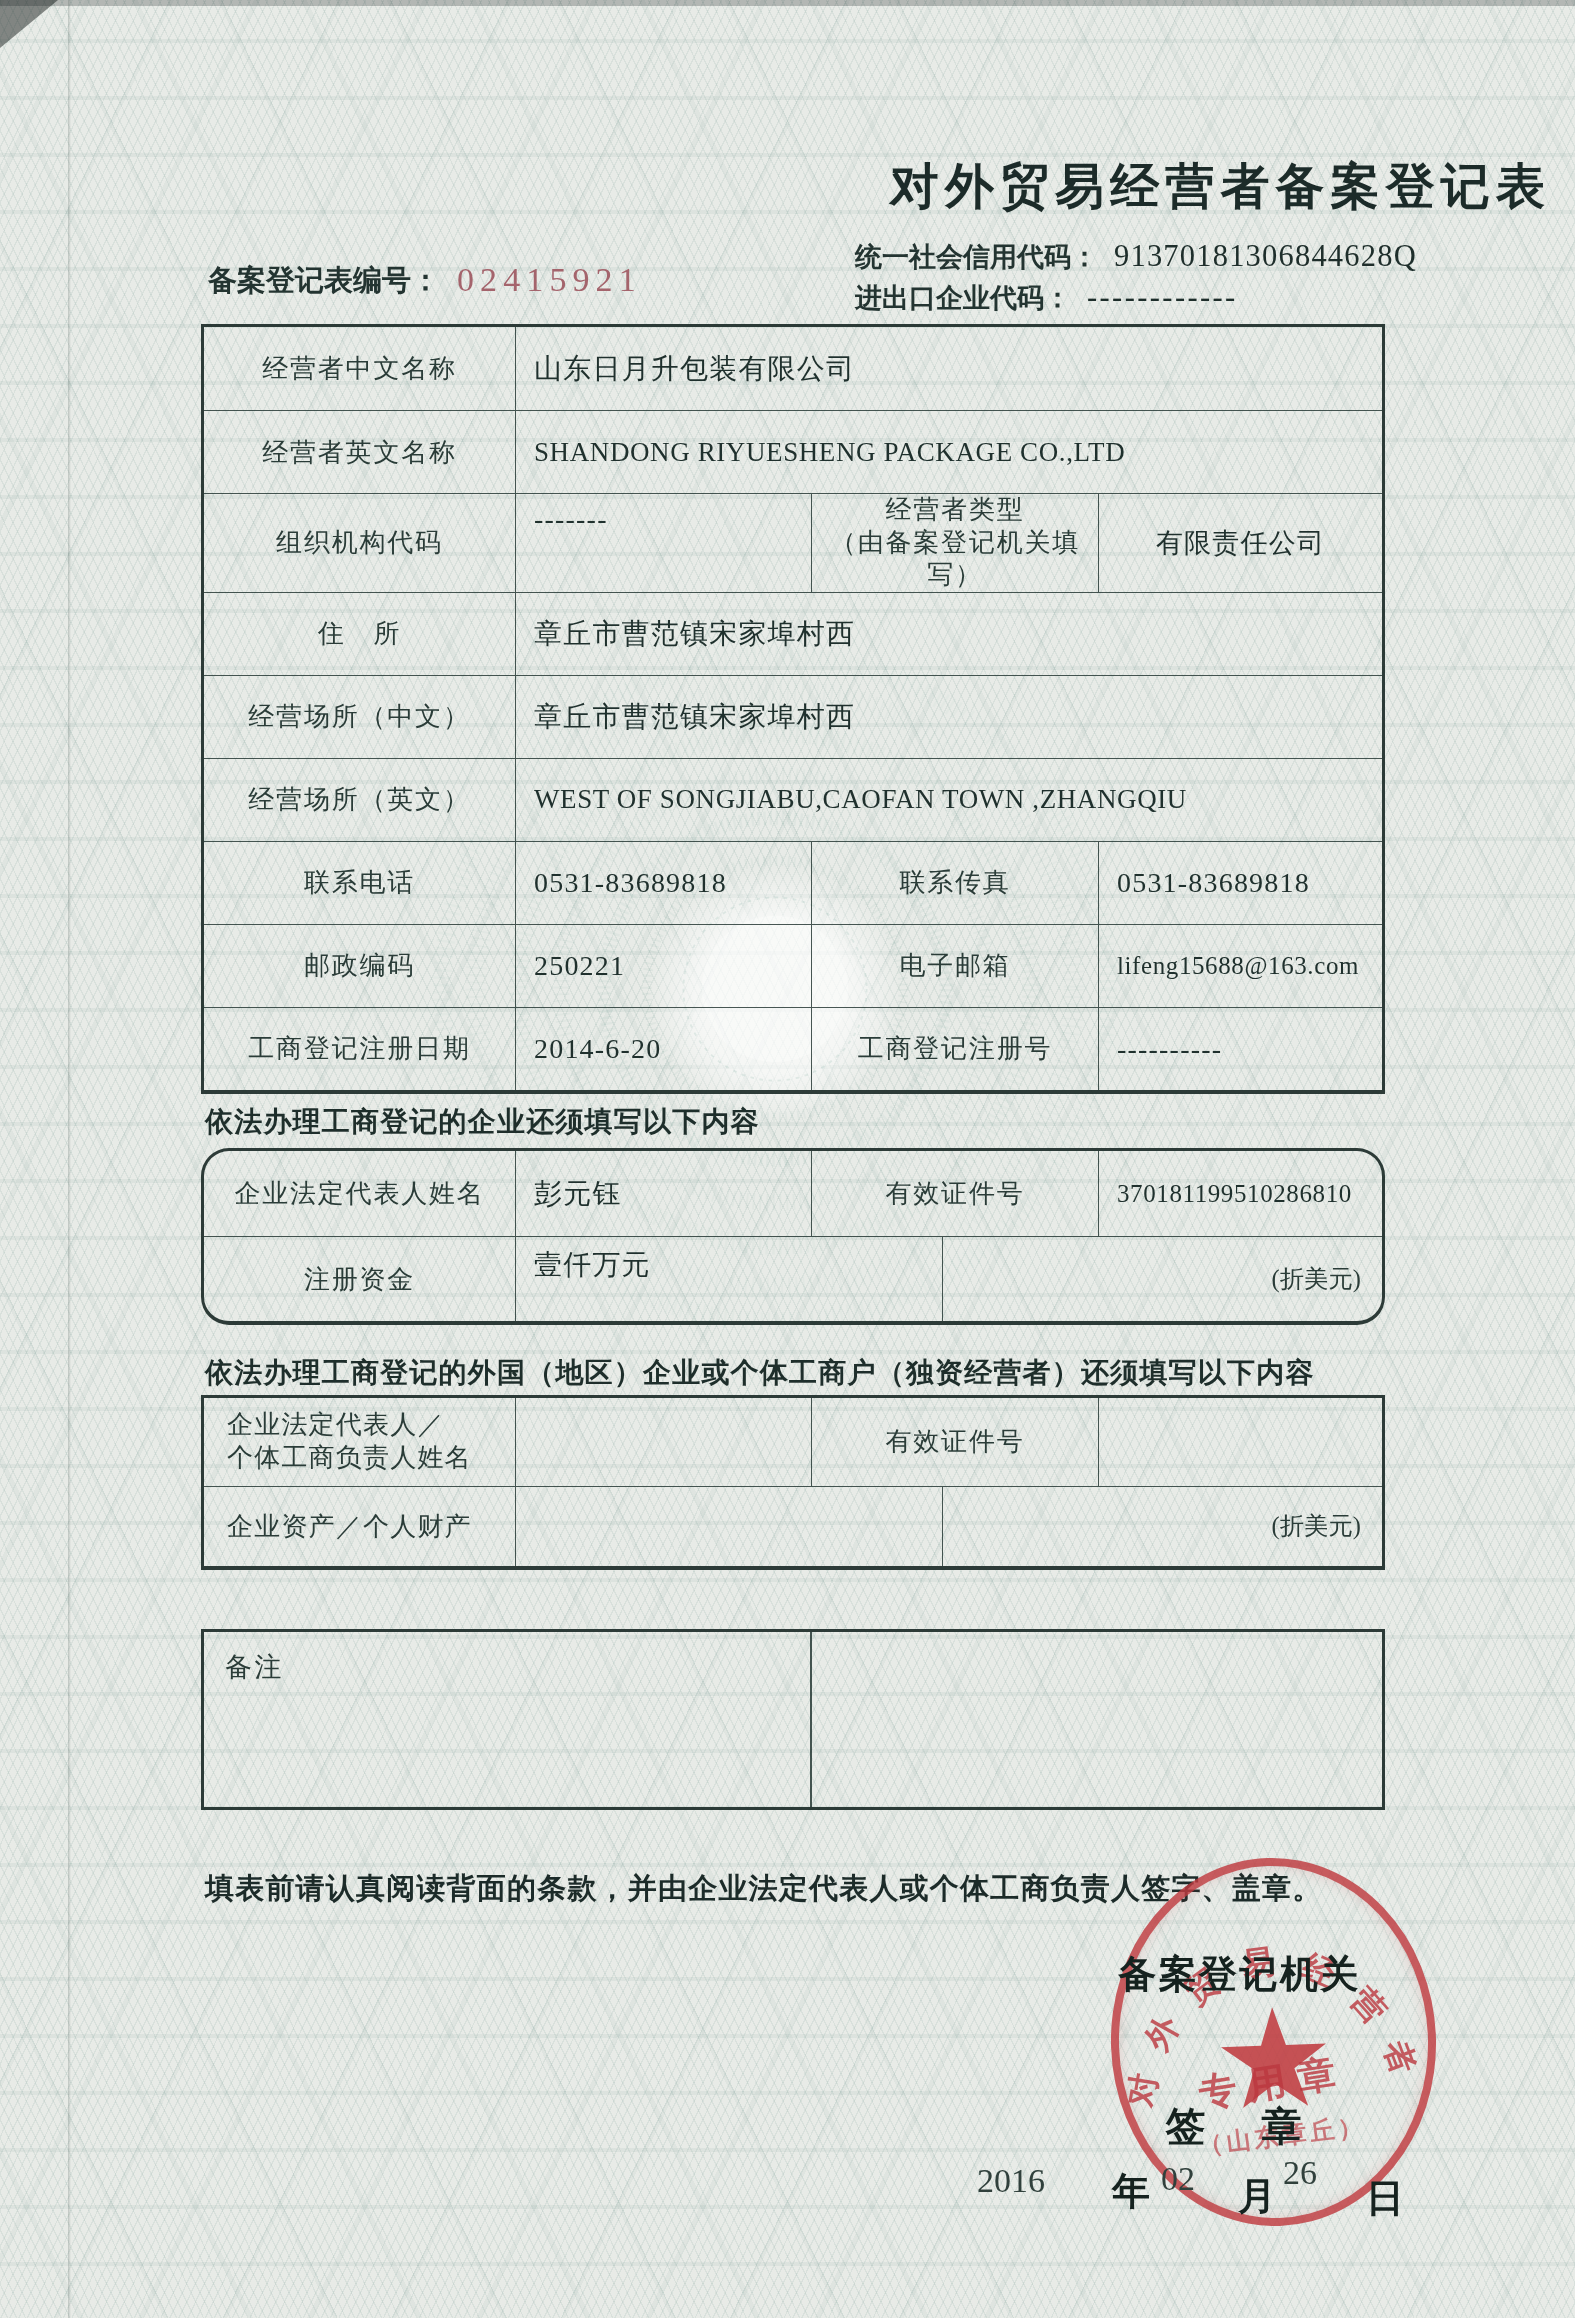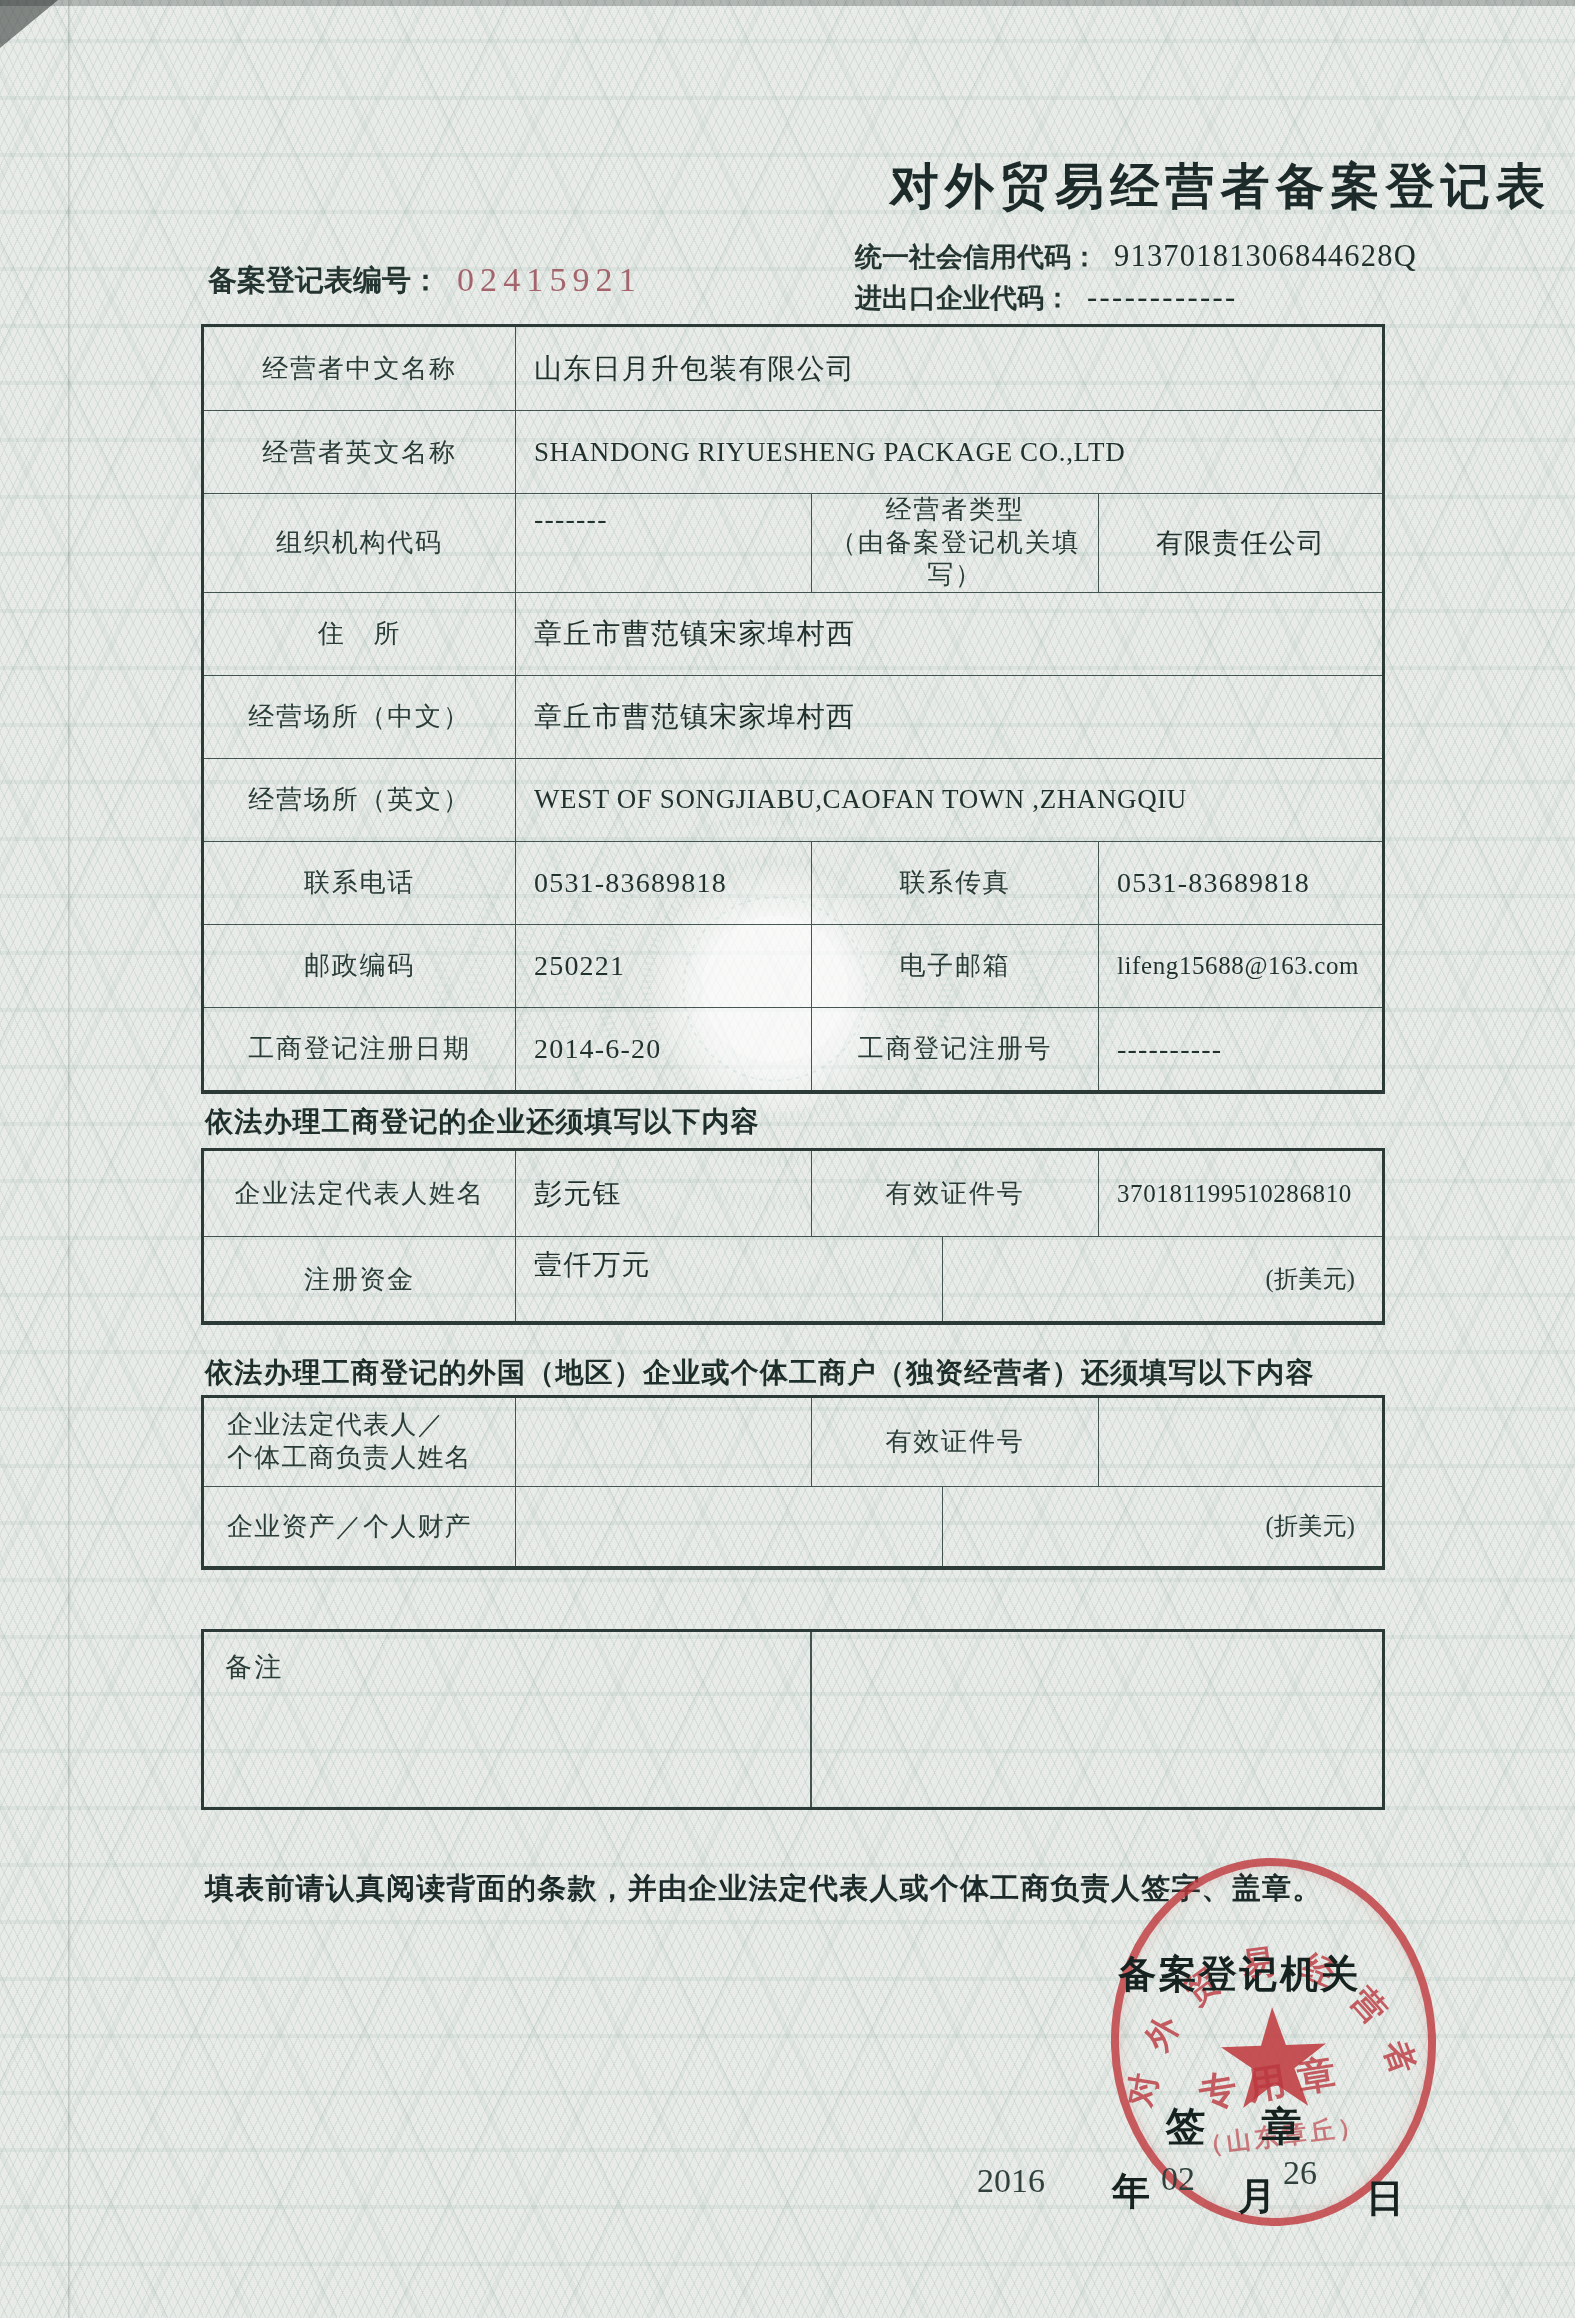--- a/index.html
+++ b/index.html
@@ -45,34 +45,34 @@
   .codes{position:absolute;left:855px;top:239px;width:537px;}
   .codes .row{display:flex;align-items:baseline;margin-bottom:4.9px;}
   .codes .lbl{font-family:"Liberation Sans",sans-serif;font-weight:bold;font-size:27px;color:#233431;white-space:nowrap;}
   .codes .val{font-size:30.5px;letter-spacing:1.2px;margin-left:16px;color:#1e2e2b;white-space:nowrap;}
   .codes .dashes{font-size:30.5px;letter-spacing:2.4px;margin-left:16px;color:#1e2e2b;}
 
   .tbl{position:absolute;left:201px;width:1184px;
     border:3.1px solid var(--line-strong);border-bottom-width:4.3px;box-sizing:border-box;
     display:grid;}
   .t1{top:324px;height:770px;grid-template-rows:repeat(9,1fr);}
-  .t2{top:1148px;height:177px;grid-template-rows:repeat(2,1fr);}
+  .t2{top:1148px;height:177px;grid-template-rows:repeat(2,1fr);border-radius:28px;}
   .t3{top:1395px;height:175px;grid-template-rows:150fr 137fr;}
   .tr{display:grid;}
   .tr + .tr{border-top:1.5px solid var(--line);}
   .cols-2{grid-template-columns:311px 1fr;}
   .cols-4{grid-template-columns:311px 296px 287px 1fr;}
   .cols-3{grid-template-columns:311px 427px 1fr;}
   .cell{display:flex;align-items:center;box-sizing:border-box;min-width:0;}
   .cell + .cell{border-left:1.5px solid var(--line);}
   .lbl-c{justify-content:center;text-align:center;font-size:26px;color:var(--label);letter-spacing:1.8px;}
   .lbl-l{justify-content:flex-start;padding-left:23px;font-size:26px;color:var(--label);letter-spacing:1.2px;}
   .val-l{justify-content:flex-start;padding-left:18px;font-size:28px;color:#1f302d;letter-spacing:1.2px;}
   .val-c{justify-content:center;font-size:27px;color:#1f302d;letter-spacing:1.2px;}
-  .val-r{justify-content:flex-end;padding-right:27px;font-size:24.4px;color:#2a3c38;font-family:Liberation Serif, serif;}
+  .val-r{justify-content:flex-end;padding-right:21px;font-size:24.4px;color:#2a3c38;font-family:Liberation Serif, serif;}
   .val-top{align-items:flex-start;padding-top:8.5px;}
   .latin{font-size:27px;letter-spacing:0.6px;}
   .num-v{font-size:28px;letter-spacing:1.2px;}
   .small-num{font-size:25px;letter-spacing:0.6px;}
   .two-line{flex-direction:column;justify-content:center;align-items:center;line-height:1.25;}
   .two-line.left{align-items:flex-start;}
 
   .section-head{position:absolute;left:205px;font-family:"Liberation Sans",sans-serif;
     font-weight:bold;font-size:28px;color:#1e2e2b;letter-spacing:1.2px;}
   .sh1{top:1103px;}

